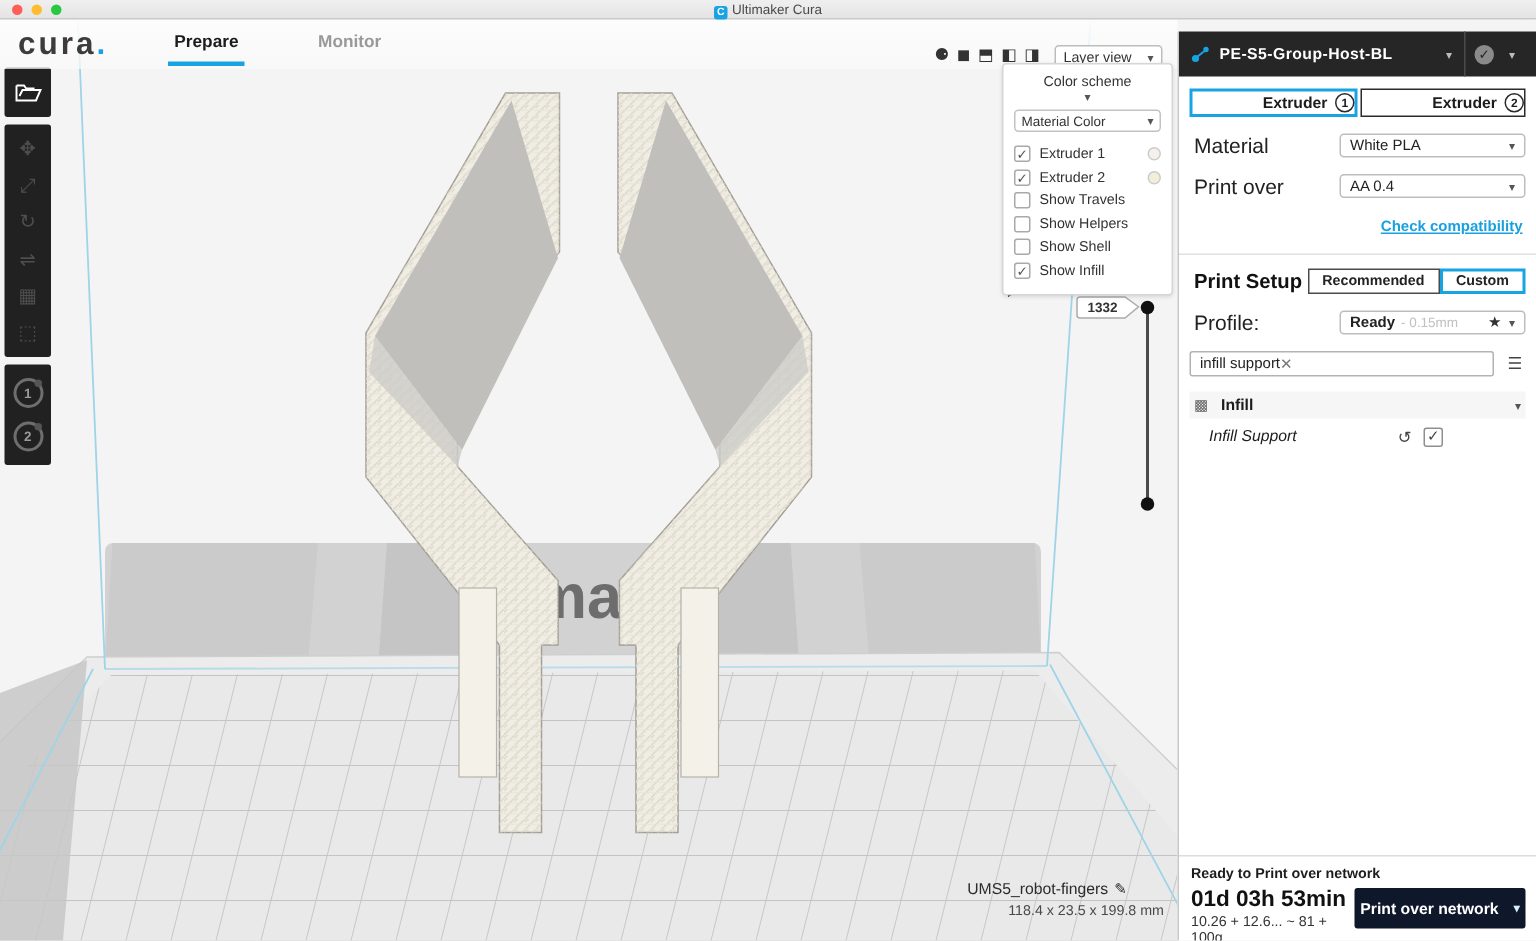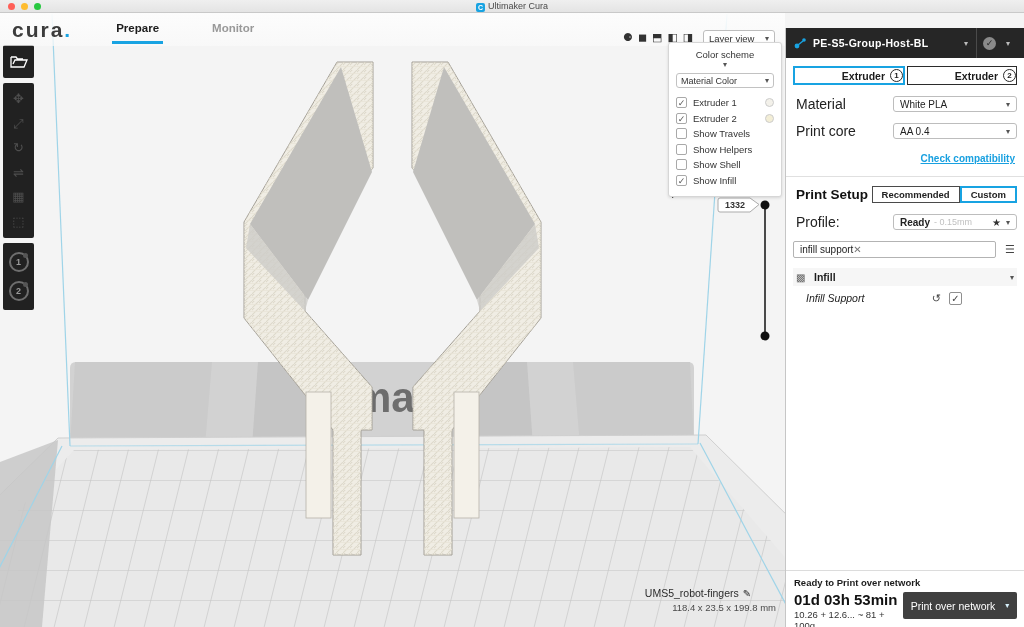--- a/index.html
+++ b/index.html
@@ -33,21 +33,21 @@
   .color-panel { position:absolute; top:42px; left:668px; width:114px; z-index:12; background:#fff; border:1px solid #d6d6d6; border-radius:3px; box-shadow:0 1px 3px rgba(0,0,0,.12); padding:6px 7px 8px 7px; }
   .cp-head { display:flex; justify-content:space-between; align-items:center; font-size:9.5px; color:#333; margin-bottom:4px;flex-direction:column; }
   .cp-select { height:15px; border:1px solid #c2c2c2; border-radius:3px; display:flex; align-items:center; justify-content:space-between; padding:0 4px; font-size:9px; color:#333; margin-bottom:7px; }
   .cp-row { display:flex; align-items:center; height:15.5px; }
   .cb { width:11px; height:11px; border:1px solid #a9a9a9; border-radius:2px; background:#fff; font-size:9px; line-height:10px; text-align:center; color:#555; flex:0 0 auto; }
   .cb.on::after { content:"✓"; }
   .cp-label { font-size:9.5px; color:#333; margin-left:6px; flex:1; }
   .swatch { width:9px; height:9px; border-radius:50%; border:1px solid #ccc; }
 
   
-  .right-panel { position:absolute; top:28px; left:785px; width:239px; bottom:0; background:#fff; border-left:1px solid #c6c6c6; z-index:20; }
+  .right-panel { position:absolute; top:21px; left:785px; width:239px; bottom:0; background:#fff; border-left:1px solid #c6c6c6; z-index:20; }
   .machine-bar { height:30px; background:#262626; display:flex; align-items:center; padding:0 8px; color:#fff; }
   .machine-name { font-size:10.5px; font-weight:bold; flex:1; margin-left:6px; letter-spacing:.3px; }
   .mb-chev { color:#bbb; font-size:8px; padding:0 6px; }
   .mb-div { width:1px; height:30px; background:#4a4a4a; margin:0 2px; }
   .check-circle { width:13px; height:13px; border-radius:50%; background:#8a8a8a; color:#262626; font-size:9px; line-height:13px; text-align:center; margin:0 4px; }
 
   .panel-body { padding:8px 7px 0 7px; }
   .ext-tabs { display:flex; gap:2px; }
   .ext-tab { flex:1; height:19px; background:#fff; display:flex; align-items:center; justify-content:flex-end; gap:5px; font-size:10.5px; font-weight:bold; color:#1c1c1c; border:1px solid #2b2b2b; }
   .ext-tab.active { border:2px solid #18a3e2; }
@@ -86,21 +86,21 @@
   .undo-ico { font-size:11px; color:#444; margin-right:8px; }
   .cb-big { width:13px; height:13px; border:1px solid #8f8f8f; border-radius:2px; font-size:10px; line-height:12px; text-align:center; color:#444; margin-right:55px; }
   .cb-big.on::after { content:"✓"; }
 
   .panel-footer { position:absolute; bottom:0; left:0; right:0; height:57px; border-top:1px solid #dcdcdc; background:#fff; }
   .status-line { font-size:9.5px; font-weight:bold; color:#1c1c1c; margin:6px 0 3px 8px; }
   .foot-row { display:flex; align-items:flex-start; padding:0 7px 0 8px; }
   .foot-left { flex:1; }
   .print-time { font-size:15px; font-weight:bold; color:#111; line-height:17px; }
   .material-use { font-size:9.5px; color:#333; margin-top:1px; }
-  .print-btn { width:114px; height:27px; background:#404040; color:#fff; border:none; border-radius:2px; font-size:10.5px; font-weight:normal; display:flex; align-items:center; justify-content:center; gap:10px; margin-top:1px; }
+  .print-btn { width:114px; height:27px; background:#0f172a; color:#fff; border:none; border-radius:2px; font-size:10.5px; font-weight:bold; display:flex; align-items:center; justify-content:center; gap:10px; margin-top:1px; }
   .print-btn .chev { color:#d6f0fa; }
 
   
   .side-block { position:absolute; left:3px; width:31px; background:#212121; border-radius:2px; z-index:9; display:flex; flex-direction:column; align-items:center; }
   #sb1 { top:45px; height:33px; justify-content:center; }
   #sb2 { top:83px; height:155px; justify-content:space-around; padding:4px 0; }
   #sb3 { top:243px; height:67px; justify-content:space-around; padding:5px 0; }
   .tool { font-size:13px; color:#4e4e4e; line-height:14px; }
   .ext-circ { width:20px; height:20px; border-radius:50%; border:2px solid #6e6e6e; color:#9a9a9a; font-size:9px; font-weight:bold; line-height:17px; text-align:center; position:relative; }
   .ext-circ::after { content:""; position:absolute; right:-1px; top:-1px; width:5px; height:5px; border-radius:50%; background:#555; }
@@ -303,21 +303,21 @@
     </div>
 
     <div class="field-row">
       <span class="field-label">Material</span>
       <div class="select">
         <span class="grow">White PLA</span>
           <span class="chev">▾</span>
       </div>
     </div>
     <div class="field-row">
-      <span class="field-label">Print core</span>
+      <span class="field-label">Print over</span>
       <div class="select">
         <span class="grow">AA 0.4</span>
           <span class="chev">▾</span>
       </div>
     </div>
     <div class="link-row"><a class="link" href="#">Check compatibility</a></div>
 
     <div class="hdiv"></div>
 
     <div class="ps-row">

